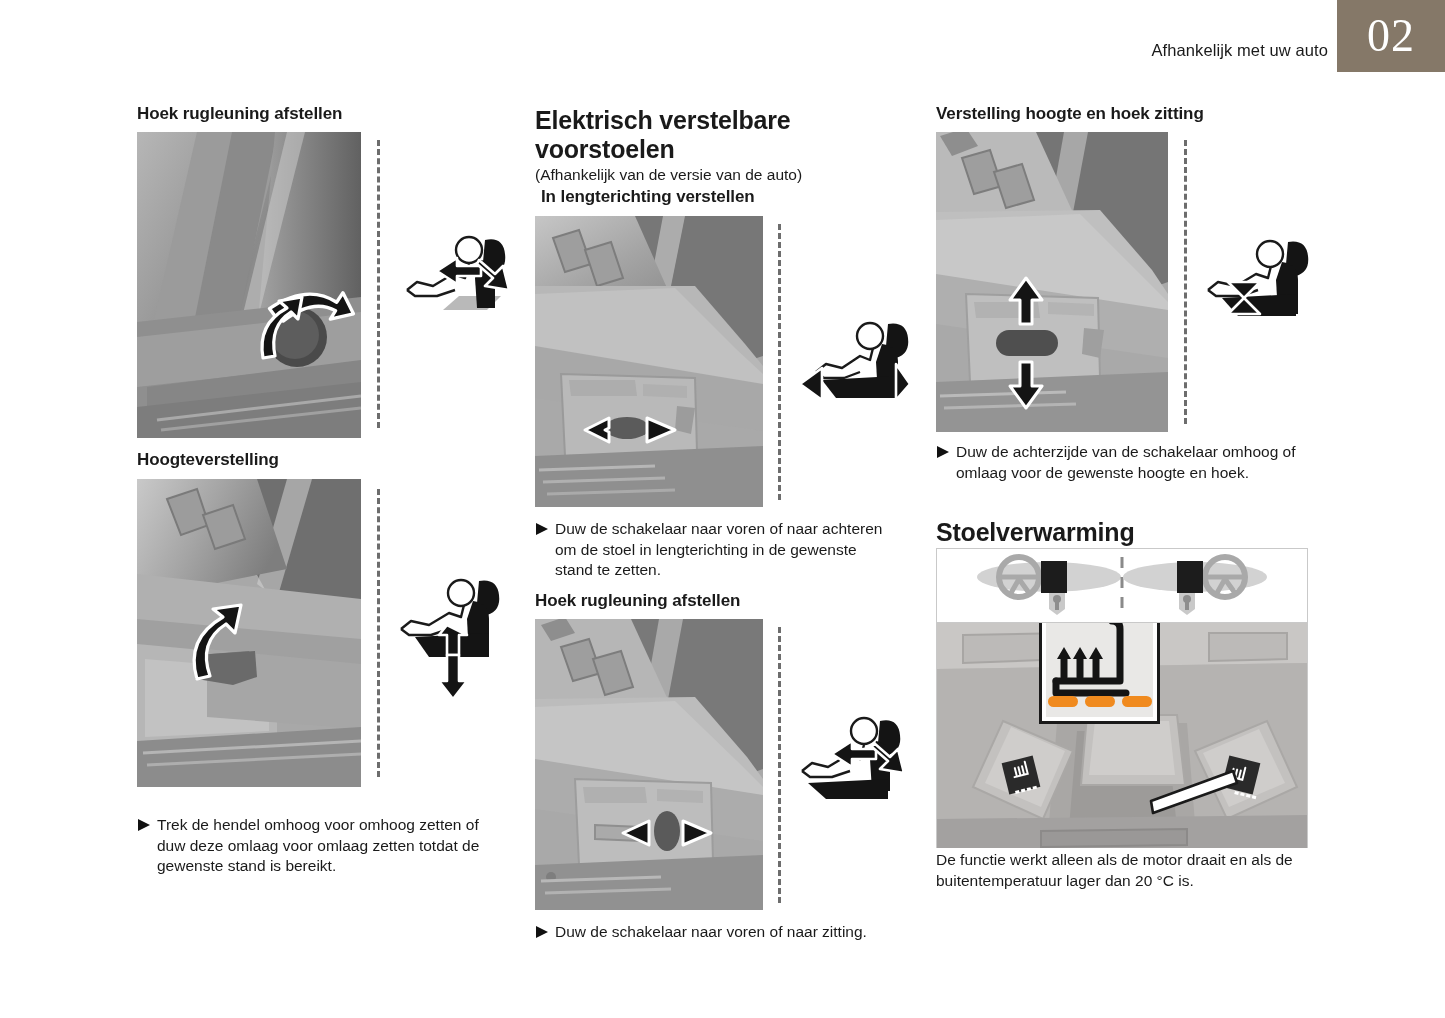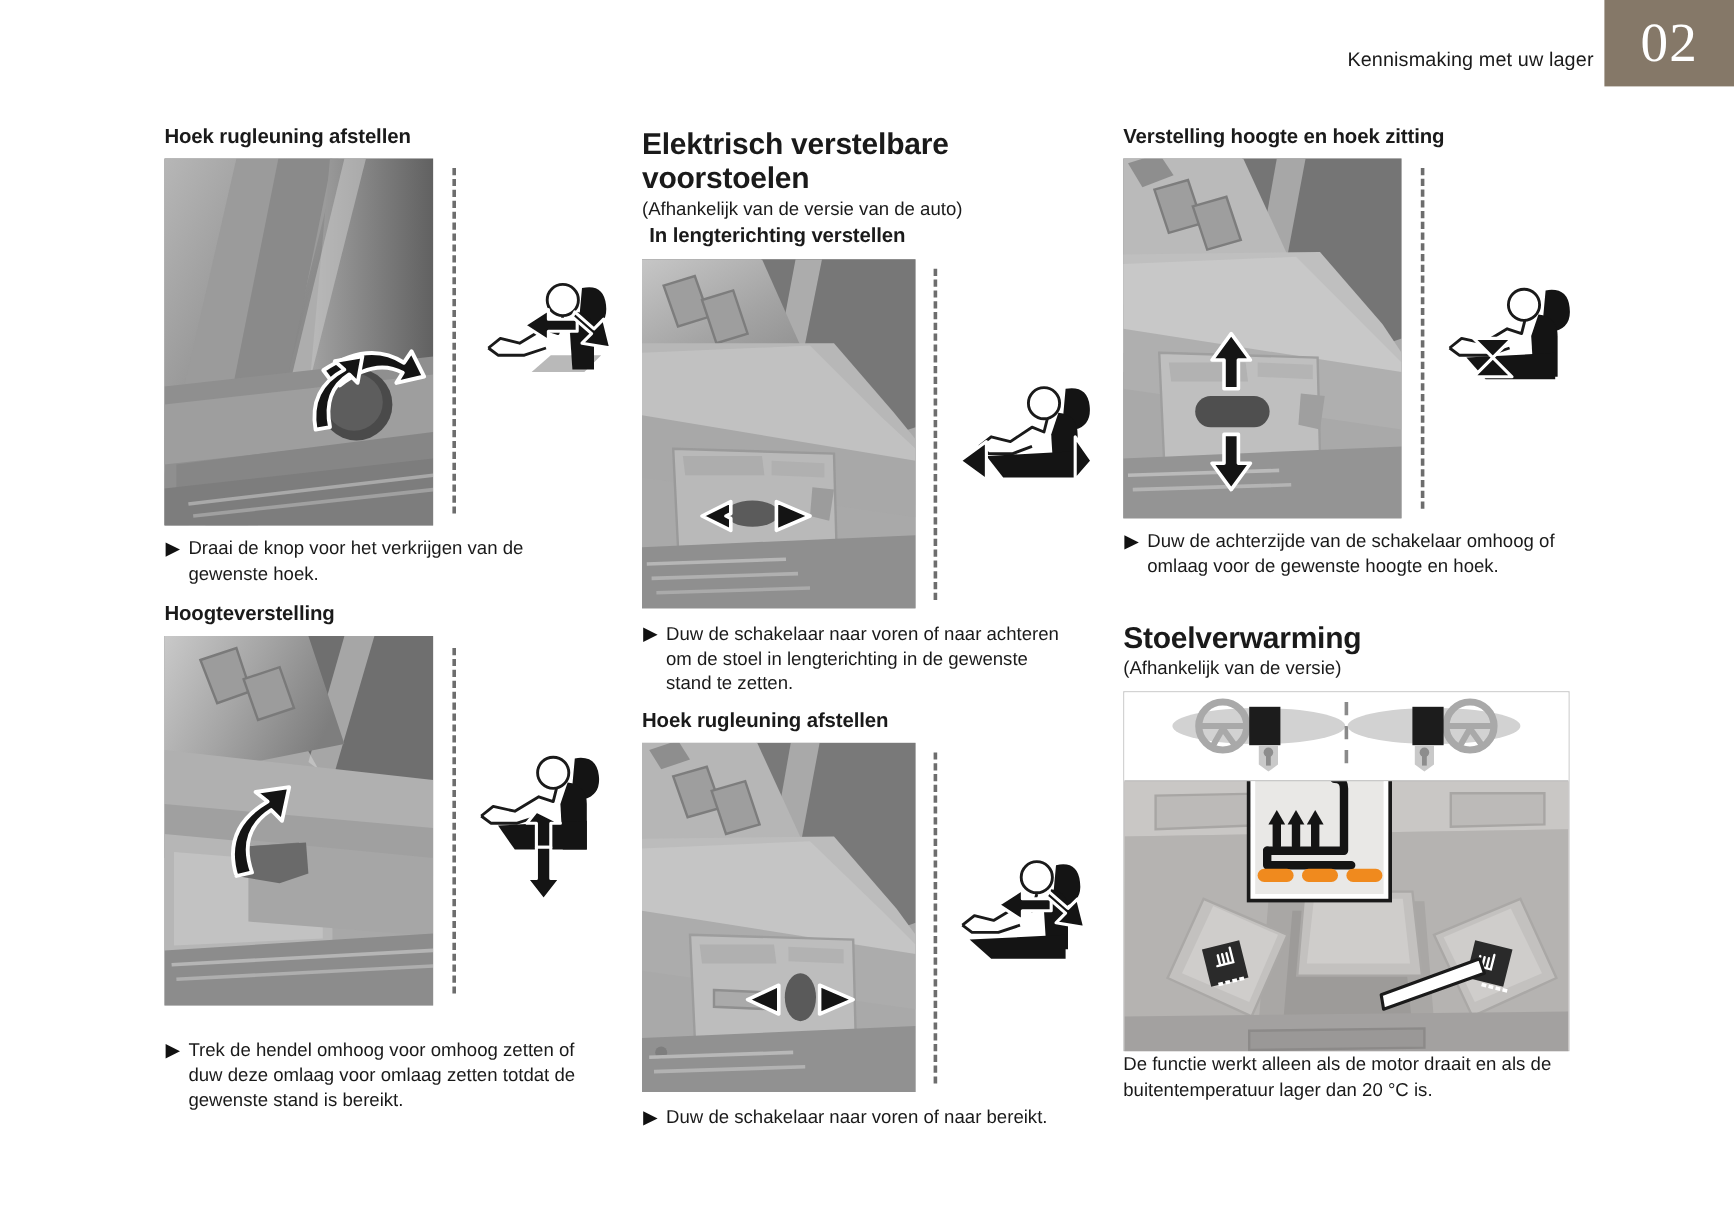--- a/index.html
+++ b/index.html
@@ -167,21 +167,21 @@
     width: 30px;
     height: 11px;
     border-radius: 6px;
     background: #f08a1e;
   }
 </style>
 </head>
 <body>
 
 <div class="header-block">
-  <div class="header-subtitle">Kennismaking met uw lager</div>
+  <div class="header-subtitle">Afhankelijk met uw auto</div>
 </div>
 <div class="chapter-tab">02</div>
 
 <div class="column" id="col-left">
 
   <h2 class="subhead">Hoek rugleuning afstellen</h2>
 
   <div class="figure">
     <div class="fig-inner" style="height:306px;">
       <div class="photo" style="width:224px;height:306px;left:0;top:0;">
@@ -233,28 +233,20 @@
           <path d="M78 36 q14 2 14 18 l0 30 -18 0 l-2 -30 z" fill="#141414"></path>
           <g fill="#141414" stroke="#ffffff" stroke-width="2.6" stroke-linejoin="round">
             <path d="M78 42 L54 42 L54 34 L34 47 L54 60 L54 52 L78 52 Z"></path>
             <path d="M76 36 L92 50 L100 42 L106 66 L82 62 L90 54 L74 40 Z"></path>
           </g>
         </svg>
       </div>
     </div>
   </div>
 
-  <div class="bullet-row">
-    <span class="bullet-arrow">
-      <svg width="15" height="14" viewBox="0 0 15 14">
-          <path d="M1 1 L13 7 L1 13 Z" fill="#111"></path>
-        </svg>
-    </span>
-    <span class="bullet-text">Draai de knop voor het verkrijgen van de gewenste hoek.</span>
-  </div>
 
   <h2 class="subhead" style="margin-top:12px;">Hoogteverstelling</h2>
 
   <div class="figure">
     <div class="fig-inner" style="height:308px;">
       <div class="photo" style="width:224px;height:308px;left:0;top:0;">
         <svg width="224" height="308" viewBox="0 0 224 308">
           <defs>
             <linearGradient id="lg3" x1="0" y1="0" x2="1" y2="0.4">
               <stop offset="0%" stop-color="#c9c9c9"></stop>
@@ -435,21 +427,21 @@
       </div>
     </div>
   </div>
 
   <div class="bullet-row" style="margin-top:12px;">
     <span class="bullet-arrow">
       <svg width="15" height="14" viewBox="0 0 15 14">
           <path d="M1 1 L13 7 L1 13 Z" fill="#111"></path>
         </svg>
     </span>
-    <span class="bullet-text">Duw de schakelaar naar voren of naar bereikt.</span>
+    <span class="bullet-text">Duw de schakelaar naar voren of naar zitting.</span>
   </div>
 </div>
 
 <div class="column" id="col-right">
 
   <h2 class="subhead">Verstelling hoogte en hoek zitting</h2>
 
   <div class="figure">
     <div class="fig-inner" style="height:300px;">
       <div class="photo" style="width:232px;height:300px;left:0;top:0;">
@@ -502,21 +494,20 @@
   <div class="bullet-row">
     <span class="bullet-arrow">
       <svg width="15" height="14" viewBox="0 0 15 14">
           <path d="M1 1 L13 7 L1 13 Z" fill="#111"></path>
         </svg>
     </span>
     <span class="bullet-text">Duw de achterzijde van de schakelaar omhoog of omlaag voor de gewenste hoogte en hoek.</span>
   </div>
 
   <h1 class="title" style="margin-top:34px;">Stoelverwarming</h1>
-  <p class="note" style="margin-bottom:8px;">(Afhankelijk van de versie)</p>
 
   <div class="heat-fig" style="width:372px;height:300px;">
     <div class="heat-top">
       <svg width="370" height="71" viewBox="0 0 370 71">
 
         <g>
           <ellipse cx="112" cy="28" rx="72" ry="15" fill="#d2d2d2"></ellipse>
           <circle cx="82" cy="28" r="20" fill="none" stroke="#a9a9a9" stroke-width="6"></circle>
           <path d="M64 28 L100 28 M82 30 L74 44 M82 30 L92 44" stroke="#a9a9a9" stroke-width="5" fill="none"></path>
           <rect x="104" y="12" width="26" height="32" fill="#1c1c1c"></rect>

